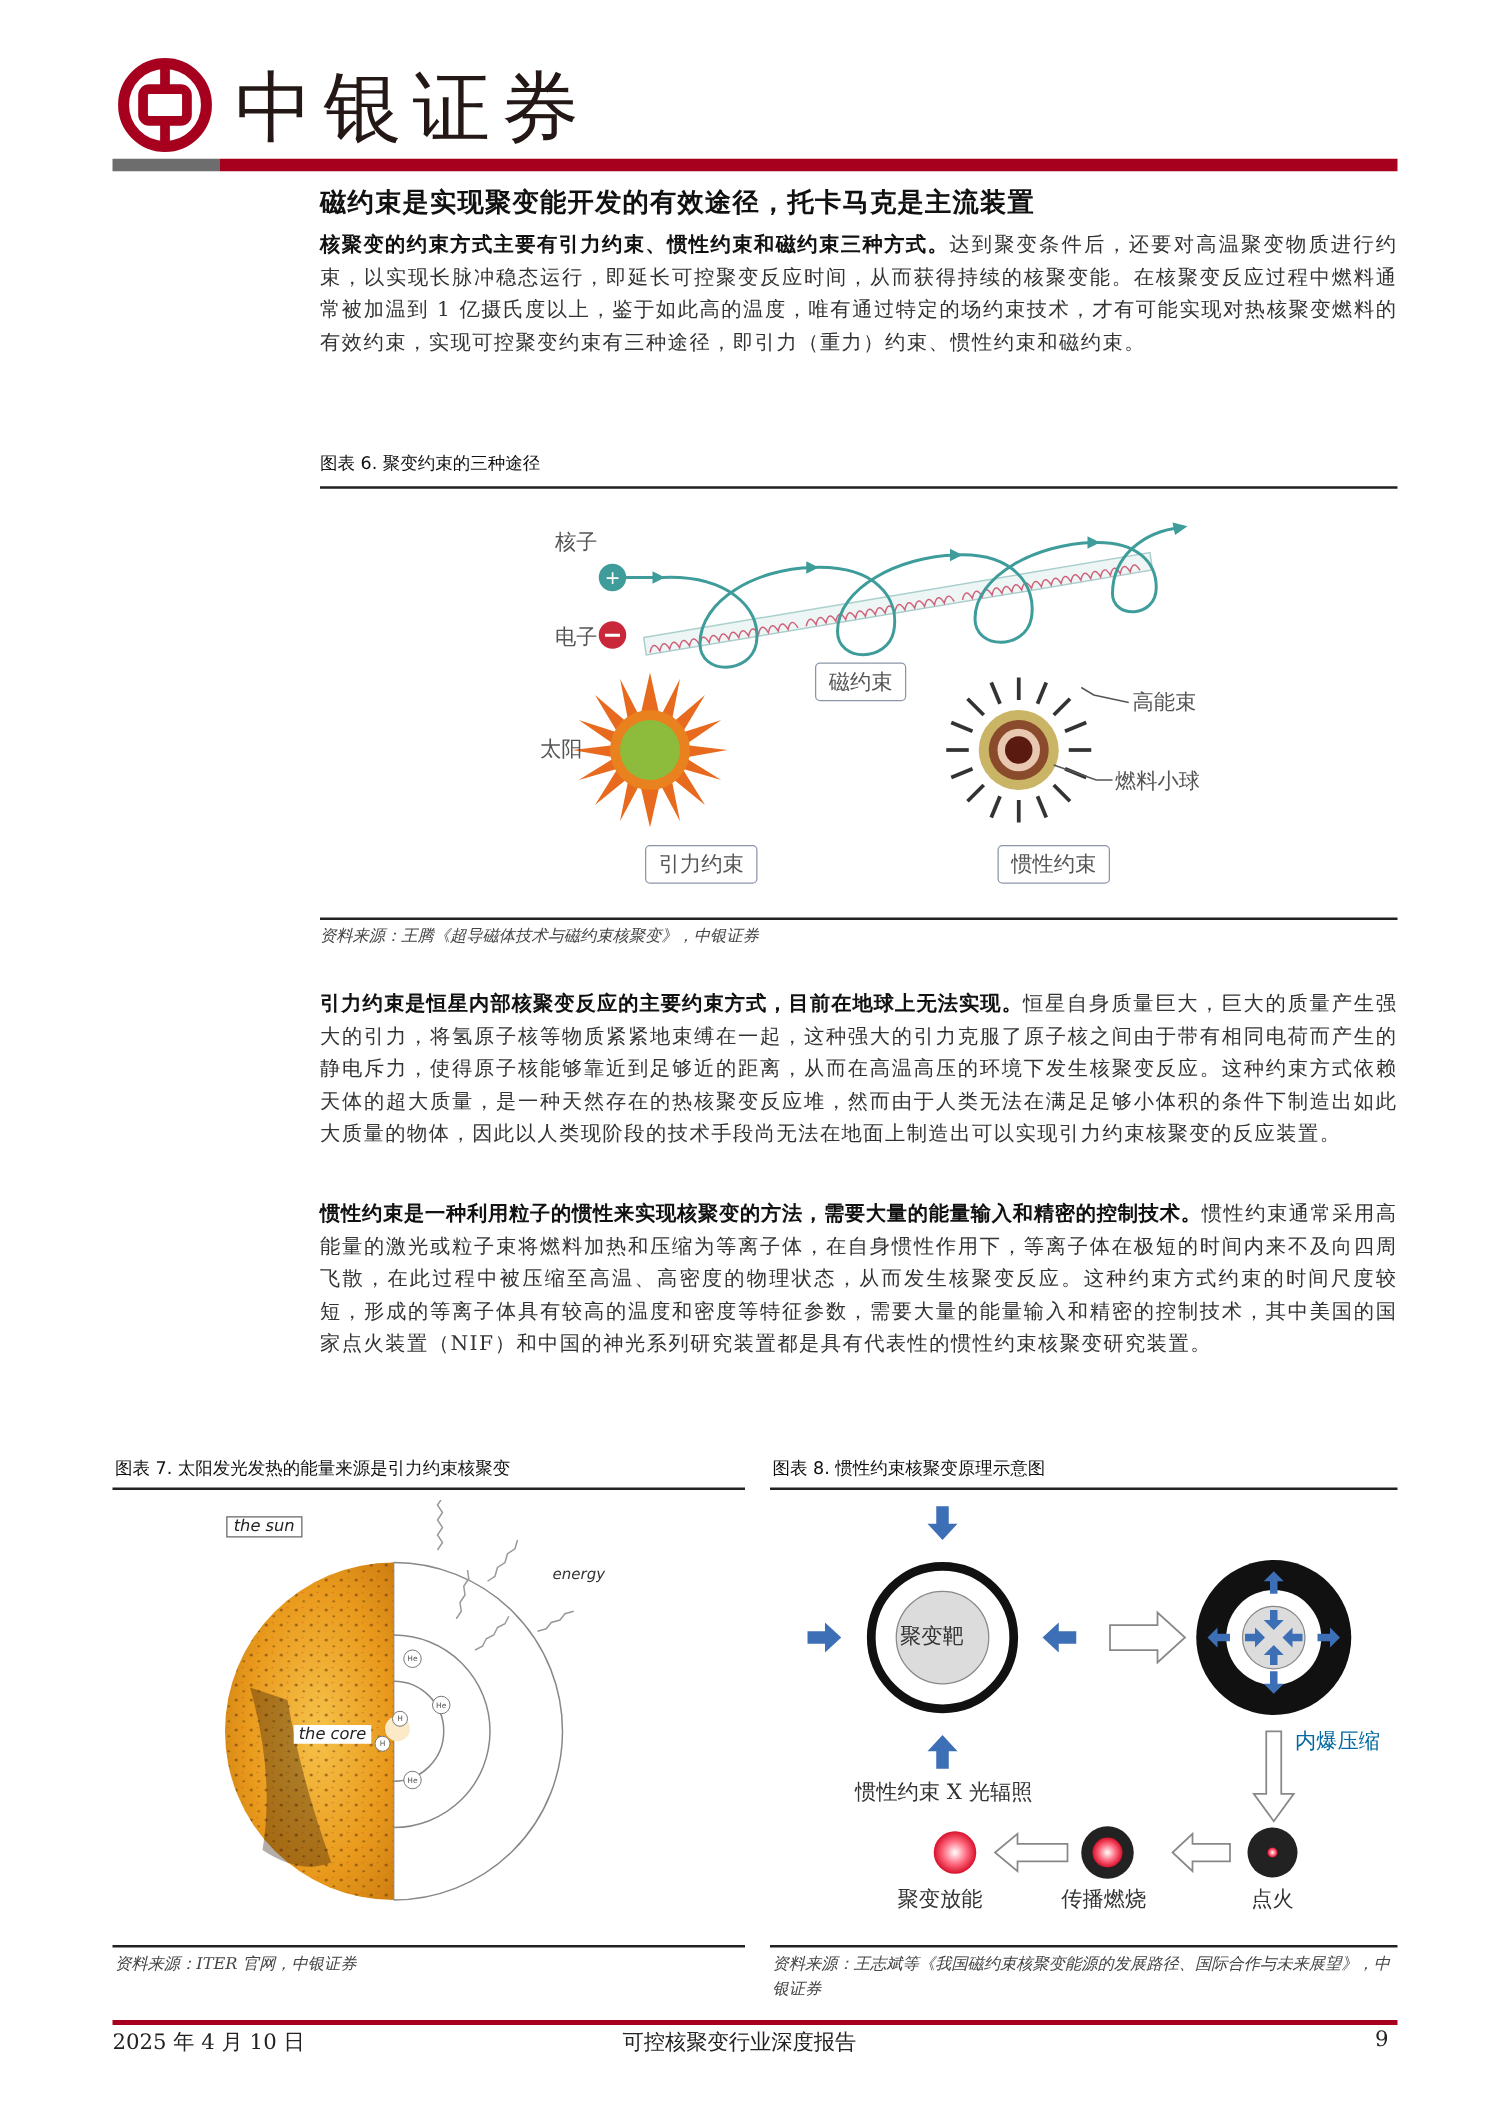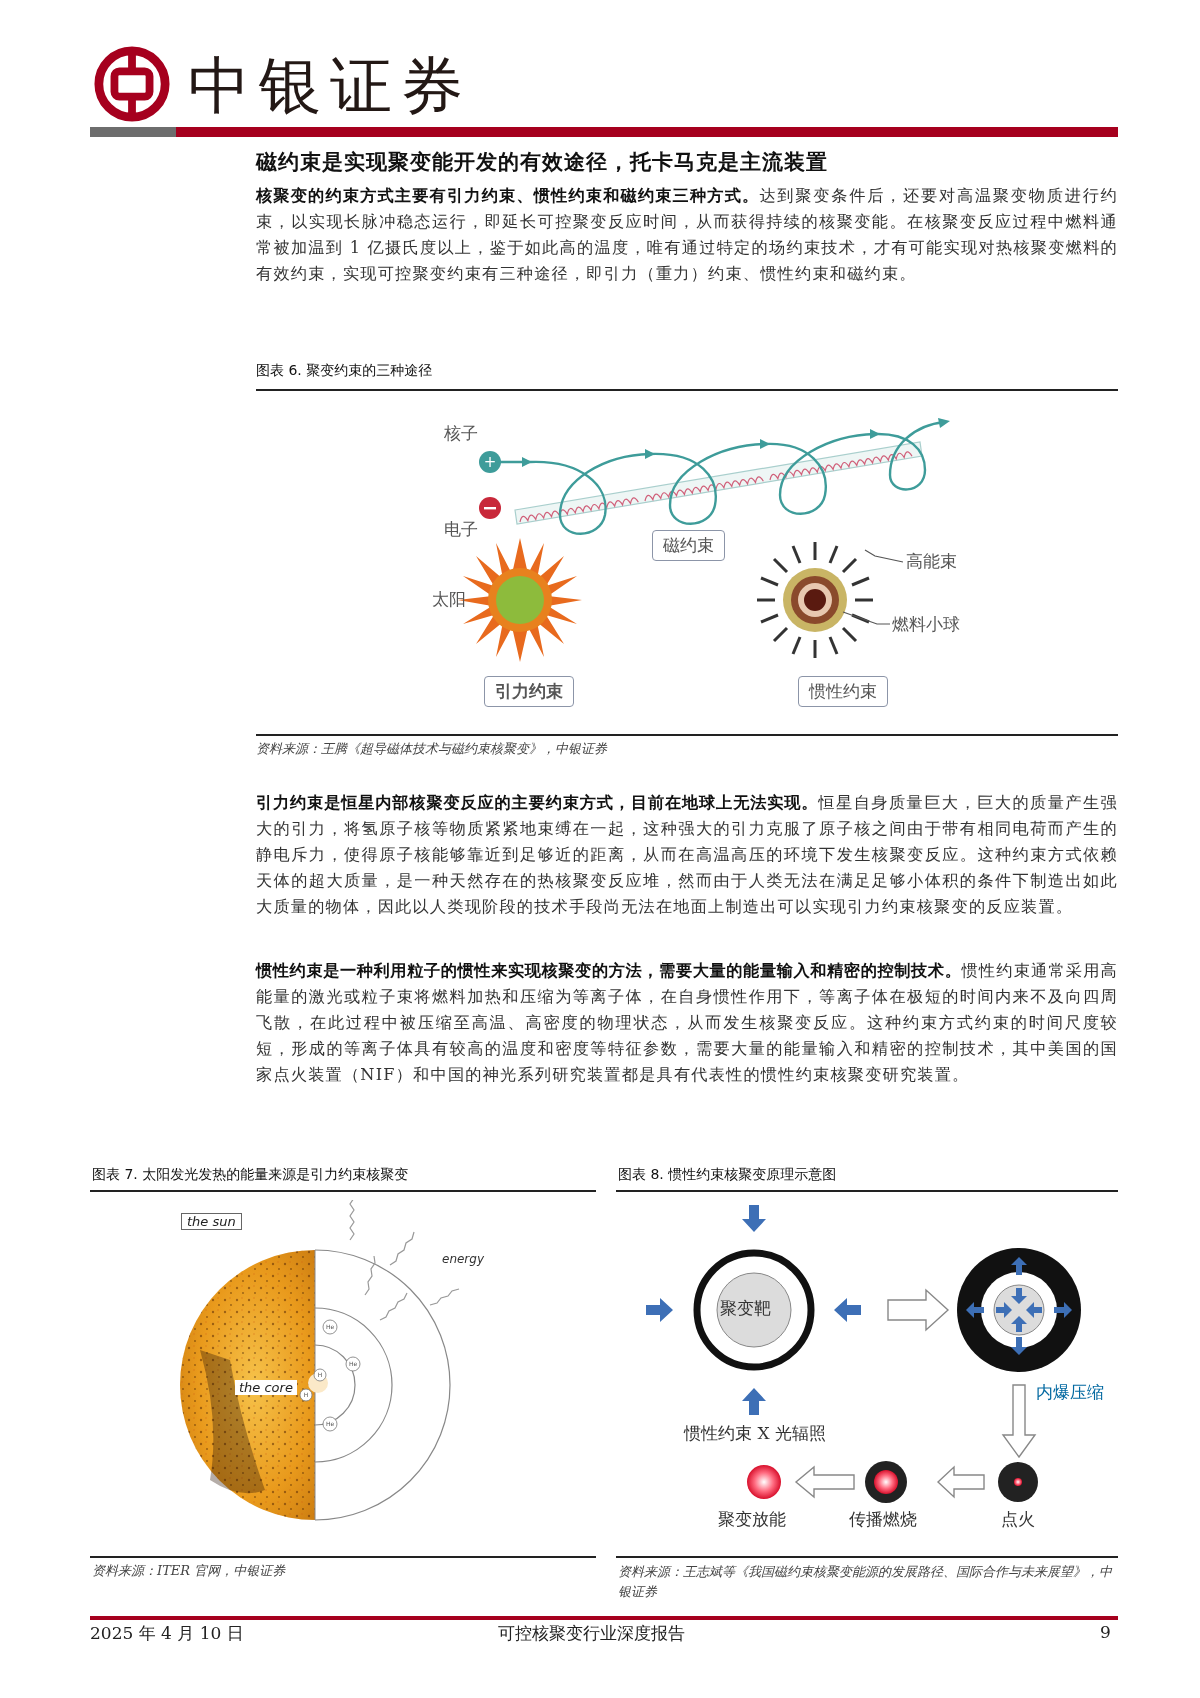--- a/index.html
+++ b/index.html
@@ -108,24 +108,24 @@
       <circle r="32" fill="#c9b565"></circle>
       <circle r="24" fill="#8a4a2c"></circle>
       <circle r="17" fill="#e8c8b0"></circle>
       <circle r="11" fill="#5a1a10"></circle>
       <path d="M50,-50 L60,-44 L88,-38" stroke="#555" stroke-width="1.2" fill="none"></path>
       <path d="M28,12 L62,24 L75,24" stroke="#555" stroke-width="1.2" fill="none"></path>
     </g>
   </svg>
 
   <span class="abs lbl" style="left:24px; top:22px;">核子</span>
-  <span class="abs lbl" style="left:24px; top:98px;margin-top:20px;">电子</span>
+  <span class="abs lbl" style="left:24px; top:98px;">电子</span>
   <span class="tagbox" style="left:208px; top:130px;">磁约束</span>
   <span class="abs lbl" style="left:12px; top:188px;">太阳</span>
-  <span class="tagbox" style="left:40px; top:276px;font-weight:bold;">引力约束</span>
+  <span class="tagbox" style="left:72px; top:276px;">引力约束</span>
   <span class="abs lbl" style="left:486px; top:150px;">高能束</span>
   <span class="abs lbl" style="left:472px; top:213px;">燃料小球</span>
   <span class="tagbox" style="left:354px; top:276px;">惯性约束</span>
 </div>
 
 <div class="abs rule" style="left:256px; top:734px; width:862px;"></div>
 <div class="abs source" style="left:256px; top:740px;">资料来源：王腾《超导磁体技术与磁约束核聚变》，中银证券</div>
 
 <p class="abs para" style="top:790px;">
   <b>引力约束是恒星内部核聚变反应的主要约束方式，目前在地球上无法实现。</b><span>恒星自身质量巨大，巨大的质量产生强大的引力，将氢原子核等物质紧紧地束缚在一起，这种强大的引力克服了原子核之间由于带有相同电荷而产生的静电斥力，使得原子核能够靠近到足够近的距离，从而在高温高压的环境下发生核聚变反应。这种约束方式依赖天体的超大质量，是一种天然存在的热核聚变反应堆，然而由于人类无法在满足足够小体积的条件下制造出如此大质量的物体，因此以人类现阶段的技术手段尚无法在地面上制造出可以实现引力约束核聚变的反应装置。</span>

